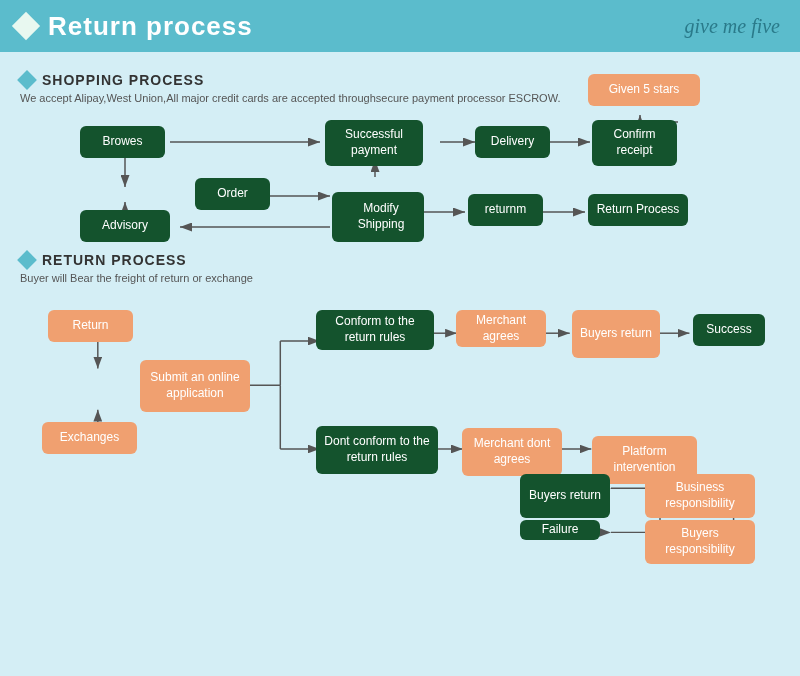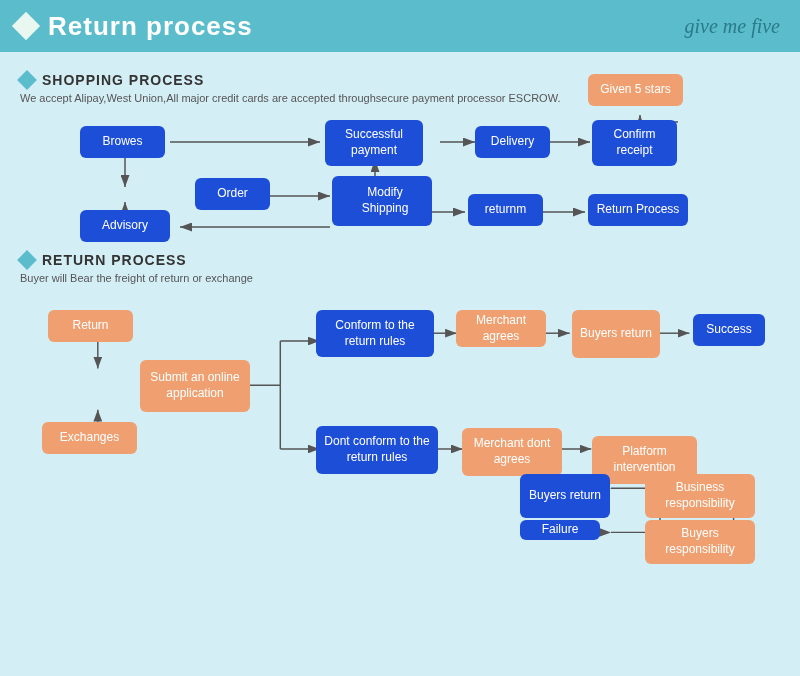--- a/index.html
+++ b/index.html
@@ -103,21 +103,21 @@
       border-radius: 6px;
       display: flex;
       align-items: center;
       justify-content: center;
       text-align: center;
       font-size: 12px;
       color: white;
       line-height: 1.3;
       padding: 4px 6px;
     }
-    .teal { background: #1d4ed8; }
+    .teal { background: #14532d; }
     .orange { background: #f0a070; }
   </style>
 </head>
 <body>
 
 <div class="header">
   <div class="header-diamond"></div>
   <span class="header-title">Return process</span>
   <span class="header-logo">give me five</span>
 </div>
@@ -164,32 +164,32 @@
 
       <line x1="310" y1="115" x2="160" y2="115" stroke="#555" stroke-width="1.5" marker-end="url(#arrowhead)"></line>
     </svg>
 
     <div class="flow-box teal" style="left:60px; top:14px; width:85px; height:32px;">Browes</div>
 
     <div class="flow-box teal" style="left:175px; top:66px; width:75px; height:32px;">Order</div>
 
     <div class="flow-box teal" style="left:60px; top:98px; width:90px; height:32px;">Advisory</div>
 
-    <div class="flow-box teal" style="left:312px; top:64px; width:100px; height:50px;padding-left:12px;">Modify
+    <div class="flow-box teal" style="left:312px; top:80px; width:92px; height:50px;padding-left:12px;">Modify
 Shipping</div>
 
     <div class="flow-box teal" style="left:305px; top:8px; width:98px; height:46px;">Successful
 payment</div>
 
     <div class="flow-box teal" style="left:455px; top:14px; width:75px; height:32px;">Delivery</div>
 
     <div class="flow-box teal" style="left:572px; top:8px; width:85px; height:46px;">Confirm
 receipt</div>
 
-    <div class="flow-box orange" style="left: 568px; top: -38px; width: 95px; height: 32px; display: flex;">Given 5 stars</div>
+    <div class="flow-box orange" style="left: 568px; top: -38px; width: 112px; height: 32px; display: flex;">Given 5 stars</div>
 
     <div class="flow-box teal" style="left:448px; top:82px; width:75px; height:32px;">returnm</div>
 
     <div class="flow-box teal" style="left:568px; top:82px; width:100px; height:32px;">Return Process</div>
   </div>
 
   <div class="section-header" style="margin-top: 0px;">
     <div class="section-diamond"></div>
     <span class="section-title">RETURN PROCESS</span>
   </div>
@@ -241,21 +241,21 @@
       <line x1="645" y1="245" x2="595" y2="245" stroke="#555" stroke-width="1.5" marker-end="url(#arrowhead-left)"></line>
     </svg>
 
     <div class="flow-box orange" style="left:28px; top:18px; width:85px; height:32px;">Return</div>
 
     <div class="flow-box orange" style="left:22px; top:130px; width:95px; height:32px;">Exchanges</div>
 
     <div class="flow-box orange" style="left:120px; top:68px; width:110px; height:52px;">Submit an online
 application</div>
 
-    <div class="flow-box teal" style="left:296px; top:18px; width:118px; height:47px;">Conform to the
+    <div class="flow-box teal" style="left:296px; top:18px; width:118px; height:40px;">Conform to the
 return rules</div>
 
     <div class="flow-box teal" style="left:296px; top:134px; width:122px; height:48px;">Dont conform to the
 return rules</div>
 
     <div class="flow-box orange" style="left:436px; top:18px; width:90px; height:37px;">Merchant
 agrees</div>
 
     <div class="flow-box orange" style="left:552px; top:18px; width:88px; height:48px;">Buyers
 return</div>

